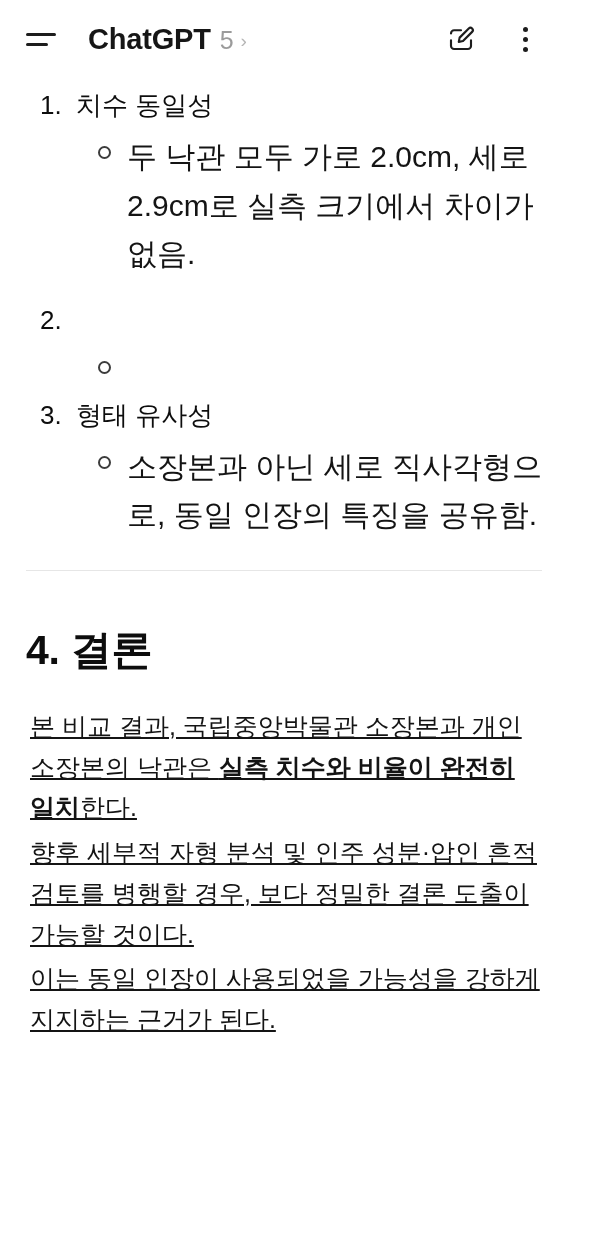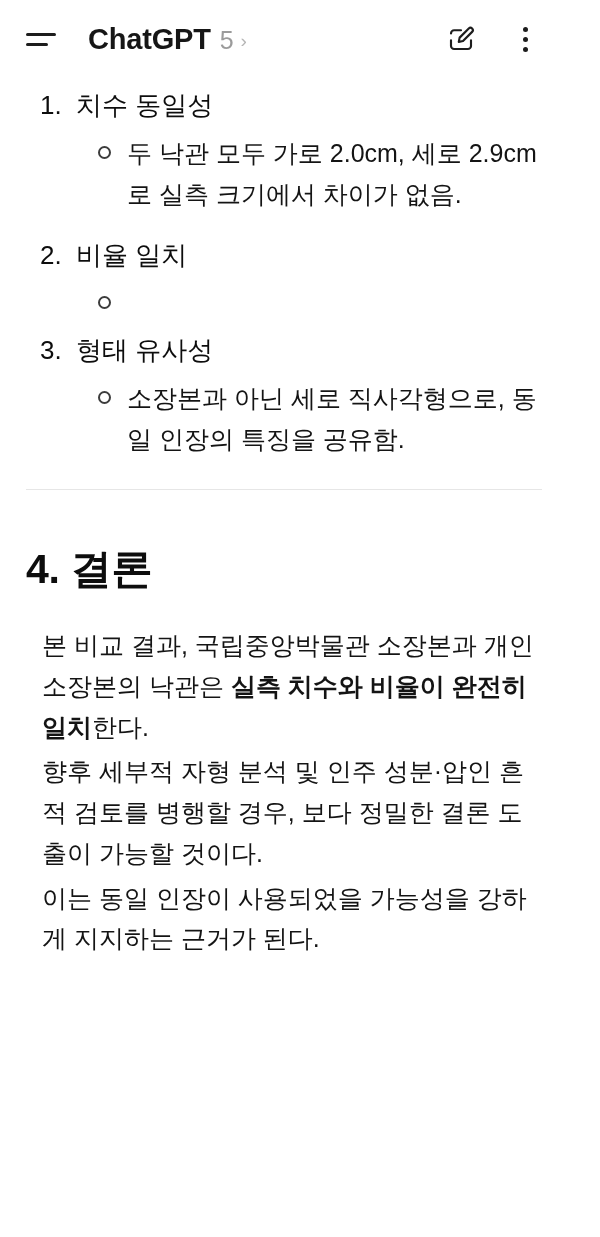--- a/index.html
+++ b/index.html
@@ -139,21 +139,21 @@
   }
 
   ul.sub {
     list-style: none;
     margin: 6px 0 14px 0;
     padding: 0;
   }
   ul.sub > li {
     display: flex;
     align-items: flex-start;
-    font-size: 25px;
+    font-size: 30px;
     line-height: 1.62;
     color: #141414;
     padding-left: 72px;
     margin-bottom: 2px;
   }
   ul.sub > li .hollow-bullet {
     flex: 0 0 auto;
     width: 13px;
     height: 13px;
     border: 2px solid #3c3c3c;
@@ -177,21 +177,22 @@
     font-weight: 700;
     color: #0d0d0d;
     margin: 52px 0 28px 0;
     letter-spacing: -0.3px;
   }
 
   .para {
     font-size: 25px;
     line-height: 1.63;
     color: #141414;
-    margin: 0 0 4px 16px;
+    margin: 0 0 4px 4px;
+    text-decoration: underline;
   }
   .para b { font-weight: 700; }
 </style>
 </head>
 <body>
 
 <div class="screen">
 
   <div class="topbar">
     <div class="menu-icon">
@@ -235,21 +236,20 @@
           <li>
             <span class="hollow-bullet"></span>
             <span class="sub-text">두 낙관 모두 가로 2.0cm, 세로 2.9cm로 실측 크기에서 차이가 없음.</span>
           </li>
         </ul>
       </li>
 
       <li>
         <div class="num-head">
           <span class="num">2.</span>
-          <span class="htext">비율 일치</span>
         </div>
         <ul class="sub">
           <li>
             <span class="hollow-bullet"></span>
           </li>
         </ul>
       </li>
 
       <li>
         <div class="num-head">

